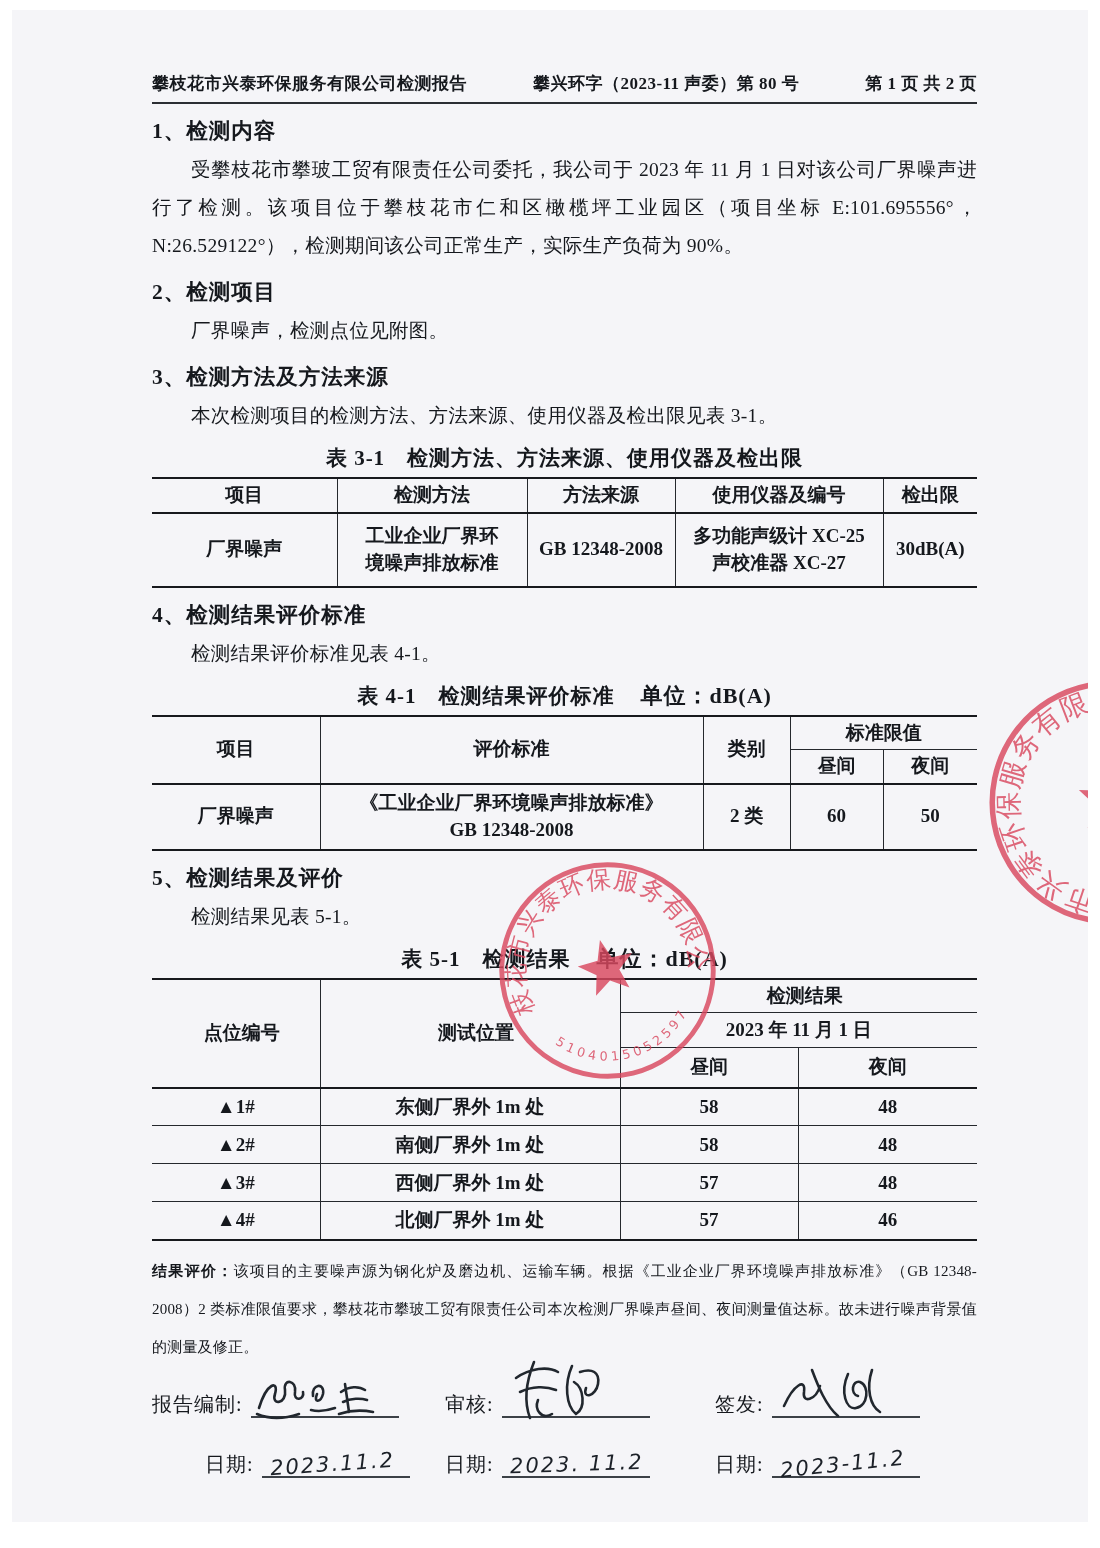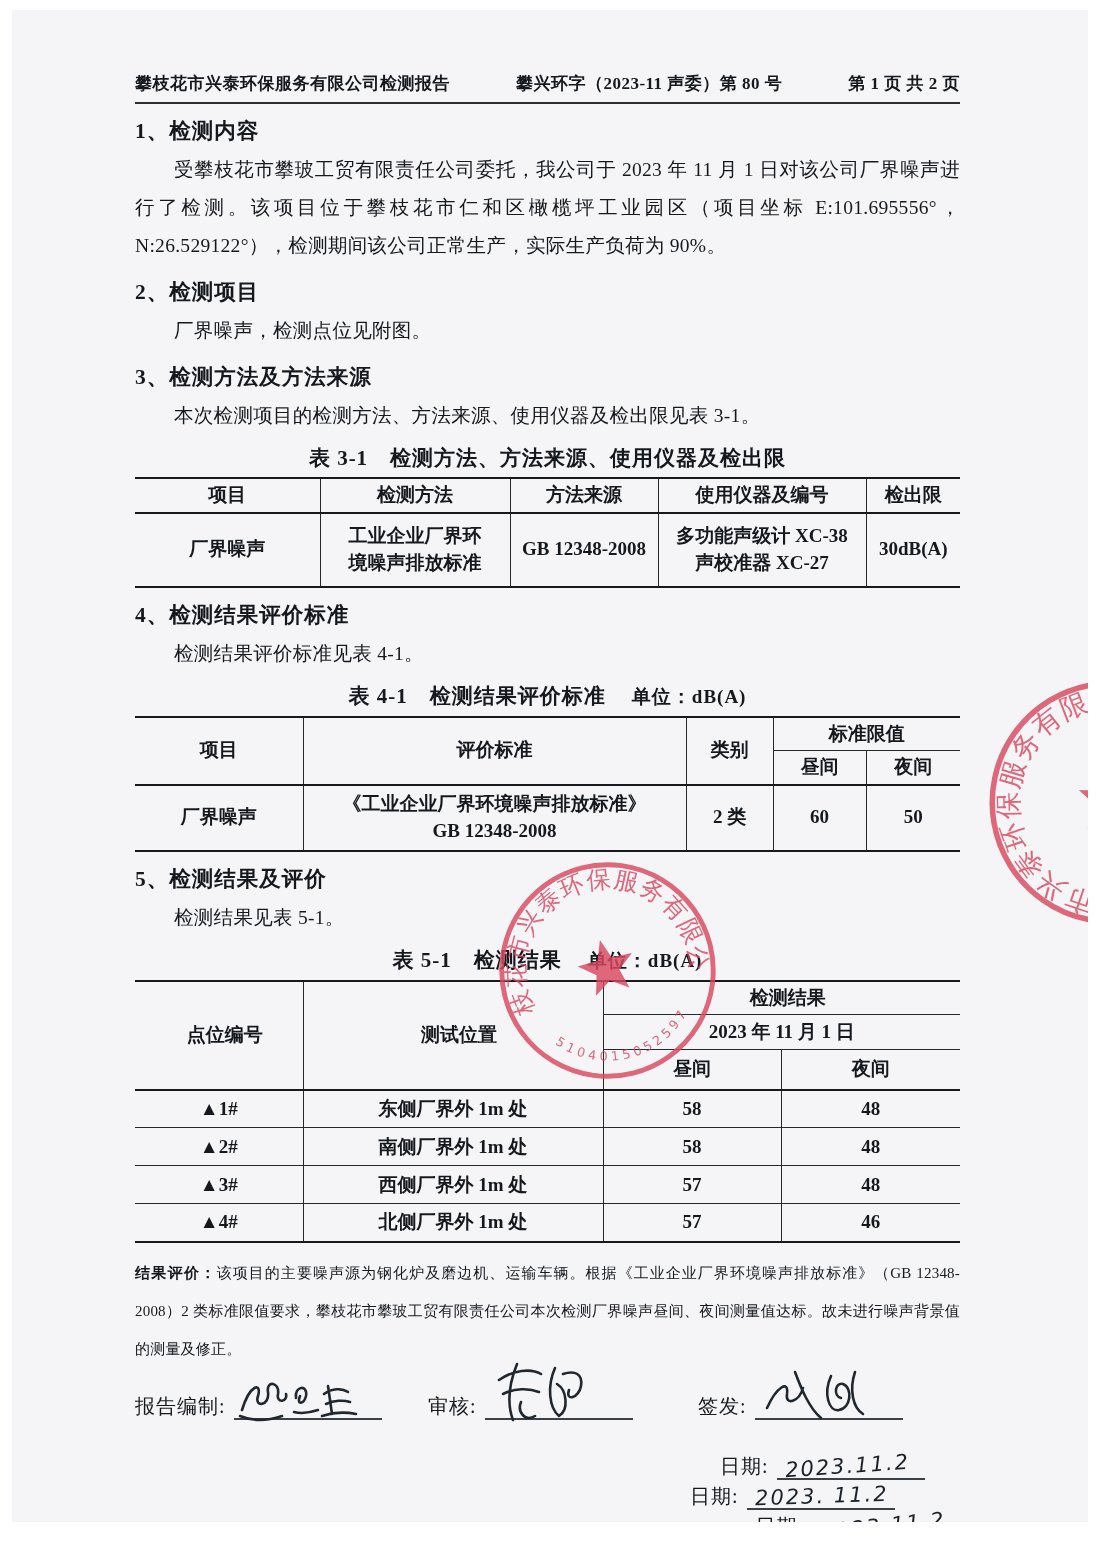--- a/index.html
+++ b/index.html
@@ -1,33 +1,33 @@
 <!DOCTYPE html>
 <html><head>
 <meta charset="utf-8">
 <style>
   * { margin:0; padding:0; box-sizing:border-box; }
   html,body { background:#ffffff; }
   body { width:1100px; height:1548px; position:relative;
          font-family:"Liberation Serif", serif; color:#15181d; }
   .scan { position:absolute; left:12px; top:10px; right:12px; bottom:26px;
           background:#f5f5f8; overflow:hidden; }
-  .content { position:absolute; left:123px; width:825px; top:0; }
+  .content { position:absolute; left:140px; width:825px; top:0; }
 
   
   .doc-header { display:flex; justify-content:space-between; align-items:flex-end;
                 margin-top:62px; padding-bottom:7px; border-bottom:2px solid #2b2e33;
                 font-weight:bold; font-size:17px; letter-spacing:.5px; }
 
   
   .sec-h { font-size:21.5px; font-weight:bold; margin-top:13px; line-height:29px; letter-spacing:1px;}
   .para  { font-size:19.5px; line-height:38px; text-align:justify; margin-top:5px;
            text-indent:2em; letter-spacing:.3px; }
   .tbl-title { margin-top:8px; text-align:center; font-weight:bold; font-size:21px; line-height:30px; letter-spacing:1px;}
-  .tbl-title .unit { margin-left:26px; font-size:19px; }
+  .tbl-title .unit { margin-left:26px; font-size:22px; }
 
   
   table { border-collapse:collapse; width:100%; table-layout:fixed; margin-top:4px;
           font-size:19px; }
   td { border:1px solid #25282d; text-align:center; vertical-align:middle;
        padding:3px 4px; line-height:1.4;font-weight:bold; }
   td.el { border-left:none; }  td.er { border-right:none; }
   .bt { border-top:2.5px solid #17191d; }
   .bb { border-bottom:2.5px solid #17191d; }
   .t3 .hrow td { height:32px; }
@@ -39,21 +39,21 @@
   .t5 .r2 td { height:35px; }
   .t5 .r3 td { height:40px; }
   .t5 .drow td { height:38px; }
 
   
   .conclusion { font-size:15px; line-height:38px; text-align:justify; margin-top:11px; letter-spacing:.2px;}
   .conclusion strong { letter-spacing:.5px; }
 
   
   .sig-row { display:flex; margin-top:22px; align-items:flex-end; }
-  .sig-row.dates { margin-top:30px;flex-direction:column; }
+  .sig-row.dates { margin-top:30px; }
   .sig-col { display:flex; align-items:flex-end; }
   .sig-col.c1 { width:293px; } .sig-col.c2 { width:270px; } .sig-col.c3 { flex:1; }
   .dates .c1 { padding-left:53px; }
   .sig-label { font-size:20px; white-space:nowrap; letter-spacing:1px; }
   .sig-line { position:relative; display:inline-block; width:148px; height:30px;
               border-bottom:2px solid #3c4147; margin-left:8px; }
   .sig-line svg { position:absolute; left:2px; bottom:-6px; overflow:visible; }
   .hand { position:absolute; left:8px; bottom:0px; font-family:"DejaVu Sans",sans-serif;
           font-style:italic; font-size:21px; letter-spacing:2px; color:#1c2128;
           transform:rotate(-4deg); white-space:nowrap; }
@@ -103,21 +103,21 @@
         <td class="er bt bb">检出限</td>
       </tr>
       <tr class="brow">
         <td class="el bb">厂界噪声</td>
         <td class="bb">
           <div>工业企业厂界环</div>
           <div>境噪声排放标准</div>
         </td>
         <td class="bb">GB 12348-2008</td>
         <td class="bb">
-          <div>多功能声级计 XC-38</div>
+          <div>多功能声级计 XC-25</div>
           <div>声校准器 XC-27</div>
         </td>
         <td class="er bb">30dB(A)</td>
       </tr>
     </tbody>
       </table>
 
     <div class="sec-h">4、检测结果评价标准</div>
     <p class="para">检测结果评价标准见表 4-1。</p>
 

